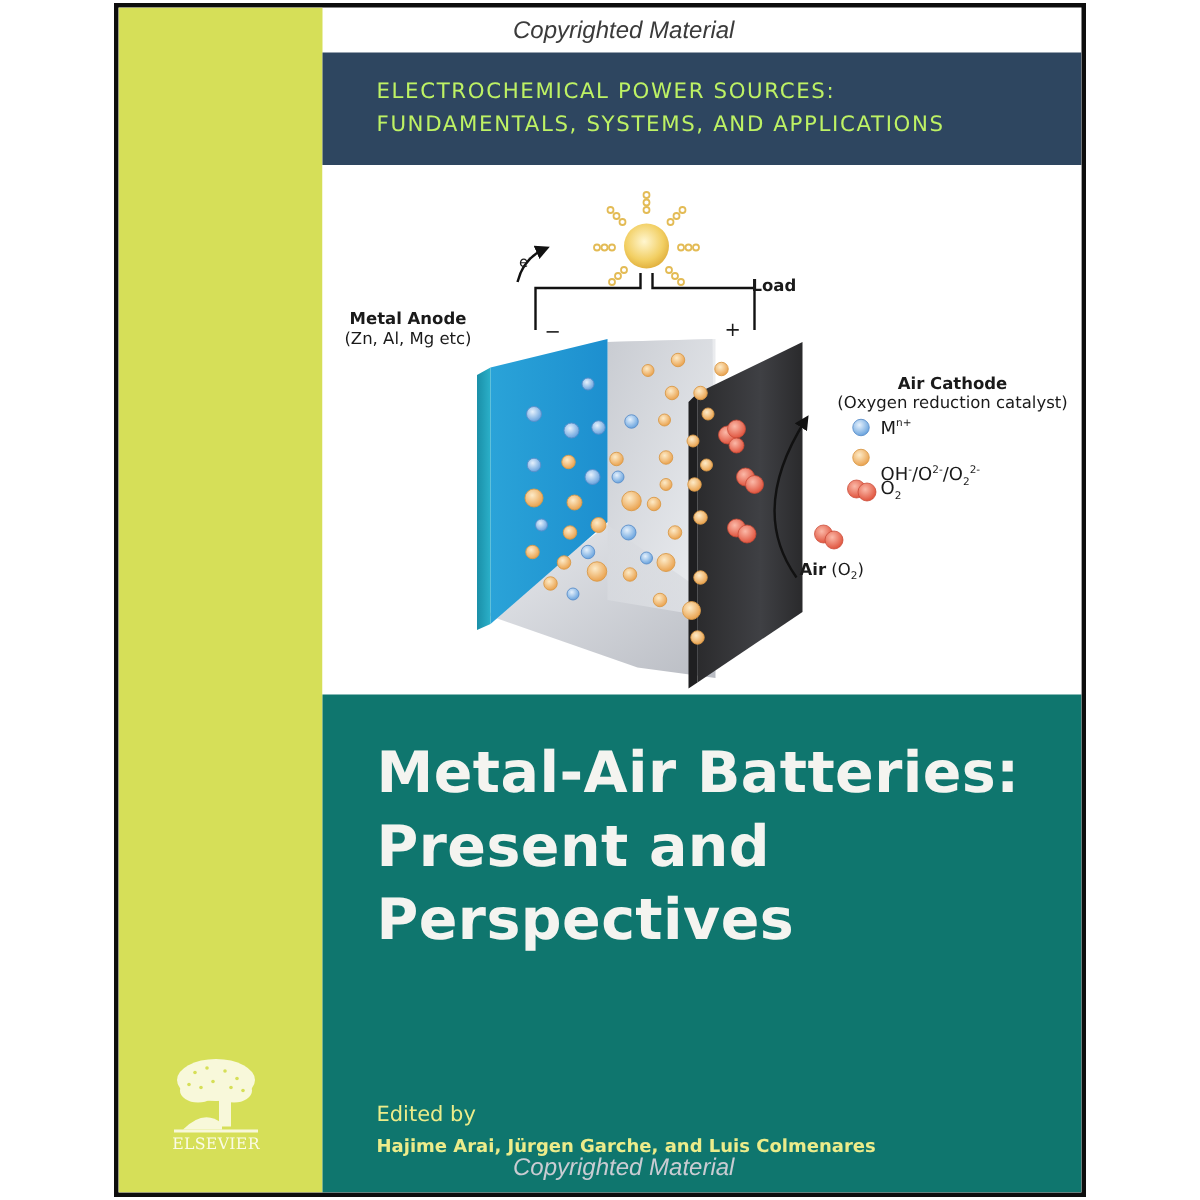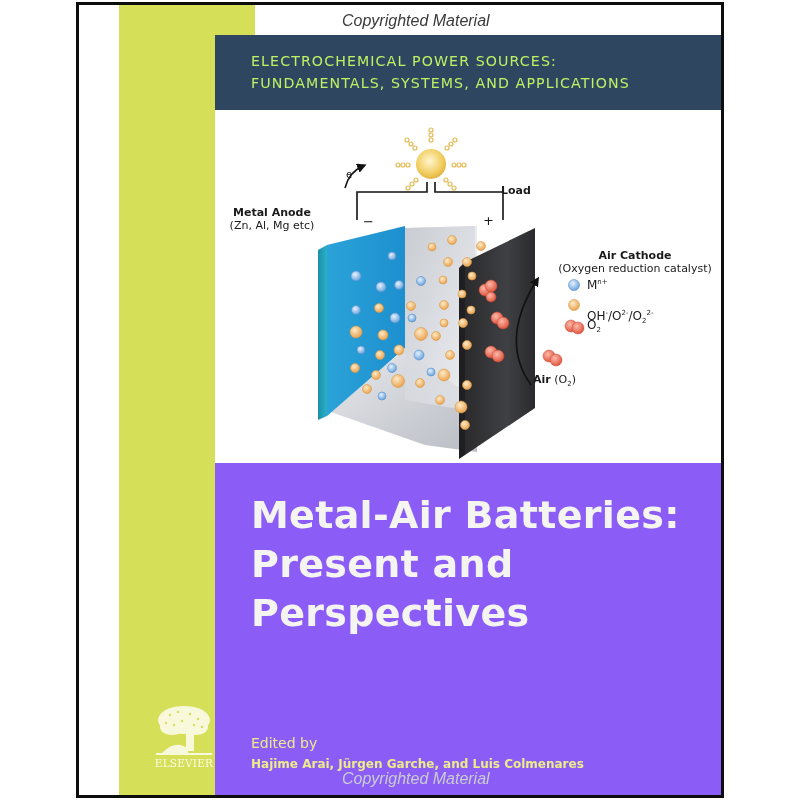--- a/index.html
+++ b/index.html
@@ -5,37 +5,36 @@
   html, body { margin: 0; padding: 0; background: #ffffff; }
   body { width: 800px; height: 800px; position: relative; overflow: hidden; font-family: "DejaVu Sans", sans-serif; }
 
   .cover {
     position: absolute; left: 76px; top: 2px; width: 648px; height: 796px;
     box-sizing: border-box; border: 3px solid #0d0d0d; background: #ffffff; overflow: hidden;
   }
   .spine {
     position: absolute; left: 0; top: 0; width: 136px; height: 100%;
     background: #d6df58;
-    margin-left: 40px;
   }
   .series-band {
     position: absolute; left: 136px; top: 30px; right: 0; height: 75px;
     background: #2e4660;
   }
   .series-title {
     position: absolute; left: 36px; top: 15px;
     color: #bef264; font-family: "DejaVu Sans", sans-serif; font-size: 14.2px;
     letter-spacing: 1.1px; line-height: 22px; white-space: pre-line;
   }
   .art {
     position: absolute; left: 136px; top: 105px; right: 0; height: 353px; background: #ffffff;
   }
   .title-panel {
     position: absolute; left: 136px; top: 458px; right: 0; bottom: 0;
-    background: #8b5cf6;
+    background: #0f766e;
   }
   .book-title {
     position: absolute; left: 36px; top: 28px; color: #f4f4f0;
     font-family: "DejaVu Sans", sans-serif; font-weight: bold; font-size: 38px;
     line-height: 49px; white-space: pre-line; letter-spacing: 0.3px;
   }
   .edited-by {
     position: absolute; left: 36px; top: 272px; color: #ecec8a;
     font-size: 14px; font-family: "DejaVu Sans", sans-serif;
   }

